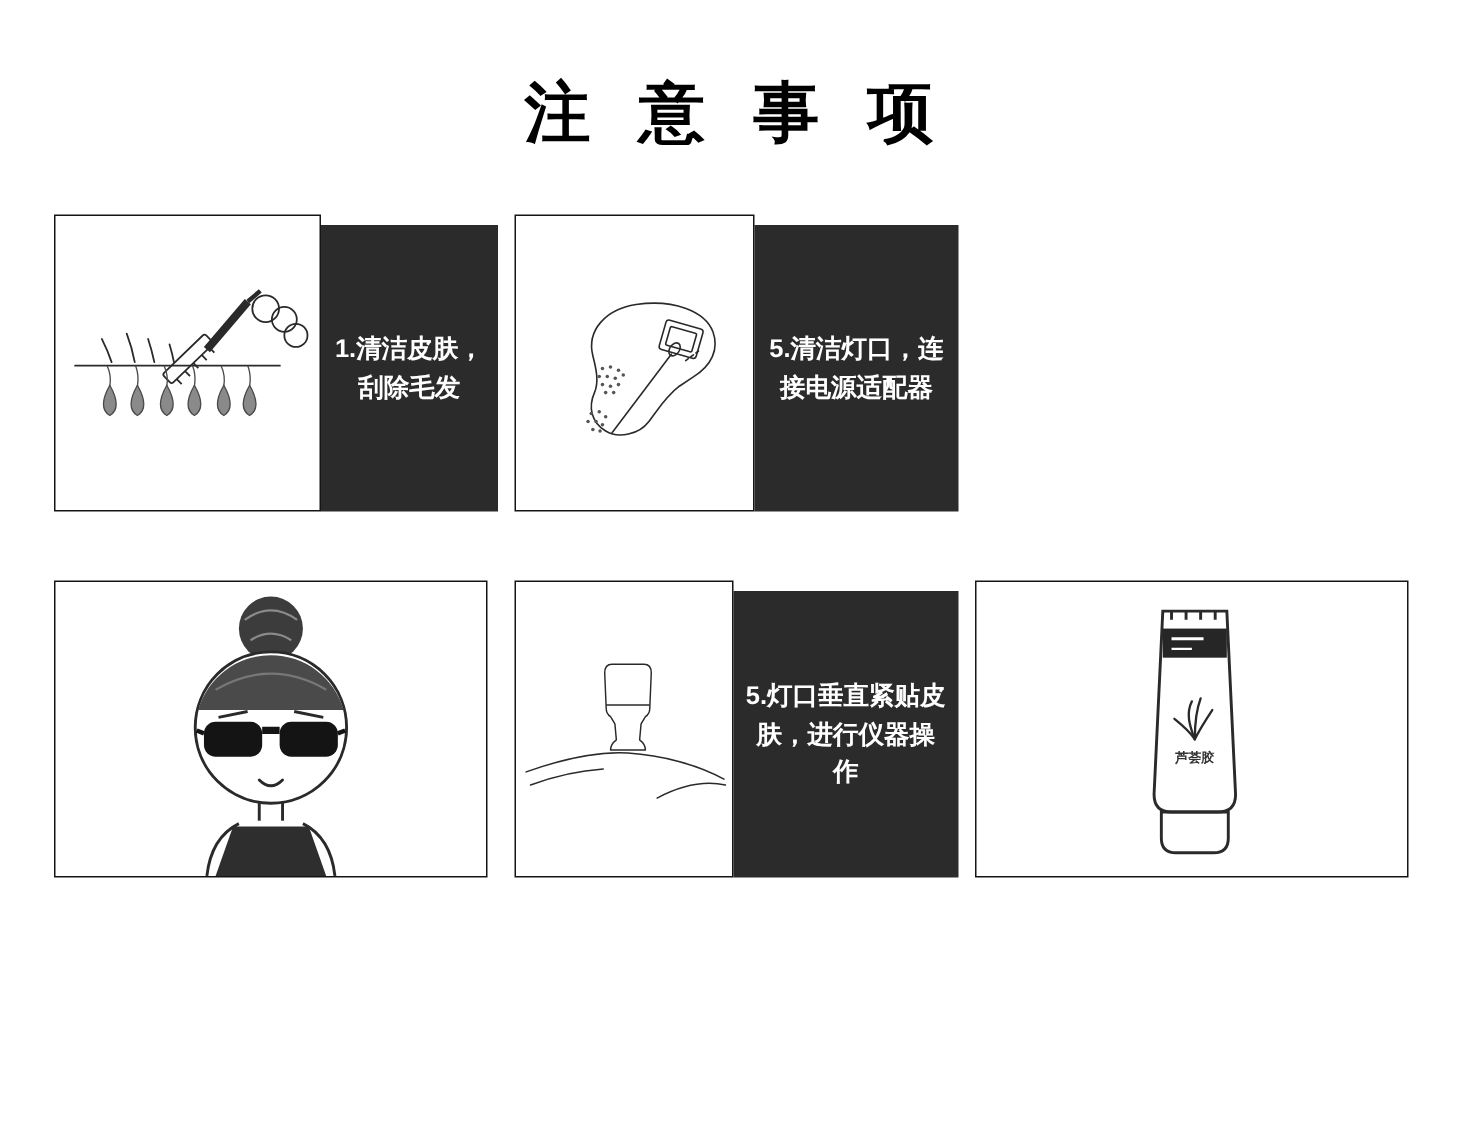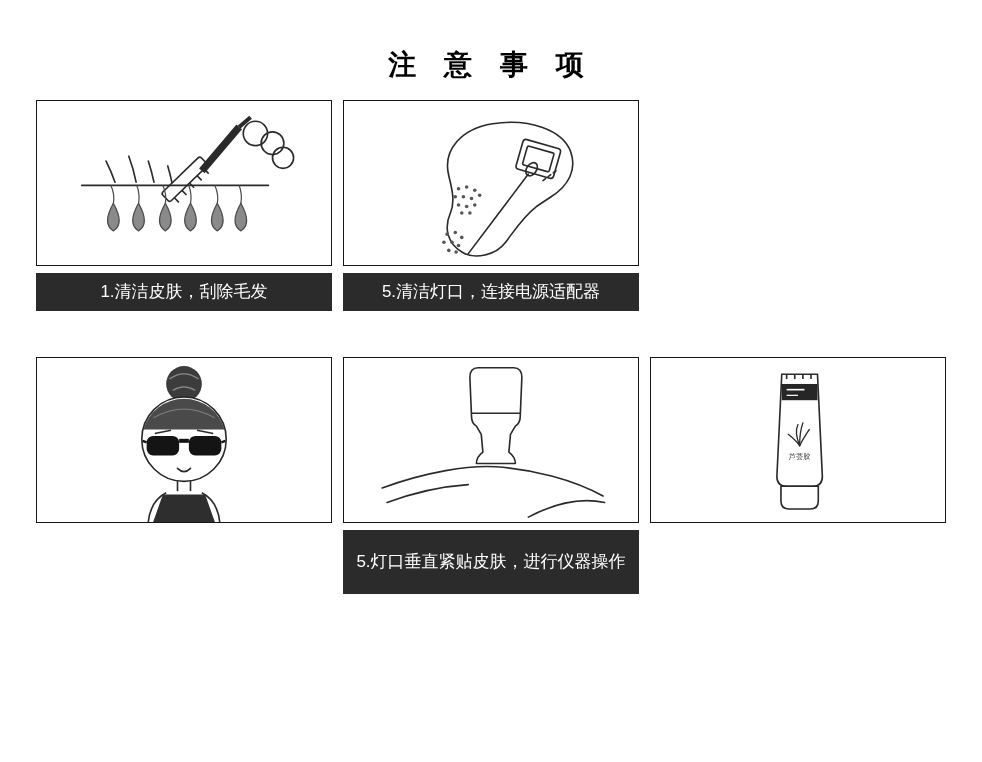--- a/index.html
+++ b/index.html
@@ -3,35 +3,35 @@
 <meta charset="utf-8">
 <style>
   html,body{margin:0;padding:0;}
   body{
     width:982px;height:762px;background:#ffffff;
     font-family:"Liberation Sans","DejaVu Sans",sans-serif;
     overflow:hidden;position:relative;
   }
   .page-title{
     text-align:center;
-    font-size:28px;font-weight:bold;color:#000;
+    font-size:44px;font-weight:bold;color:#000;
     letter-spacing:10px;
-    padding-top:46px;margin:0 0 16px 0;
+    padding-top:46px;margin:0 0 38px 0;
   }
   .steps-grid{
     display:grid;
     grid-template-columns:repeat(3,296px);
     gap:11px;
     justify-content:center;
   }
   .steps-grid.row2{margin-top:46px;}
-  .panel{display:flex;flex-direction:column;}
+  .panel{display:flex;flex-direction:row;font-weight:bold;}
   .illus{
     border:1px solid #151515;
-    height:166px;background:#ffffff;box-sizing:border-box;
+    height:198px;background:#ffffff;box-sizing:border-box;
   }
   .illus svg{width:100%;height:100%;display:block;}
   .caption{
     margin-top:7px;
     background:#2b2b2b;color:#ffffff;
     font-size:17px;line-height:1.5;text-align:center;
     display:flex;align-items:center;justify-content:center;
     min-height:38px;padding:6px 8px;box-sizing:border-box;
   }
   .row2 .caption{min-height:64px;}

